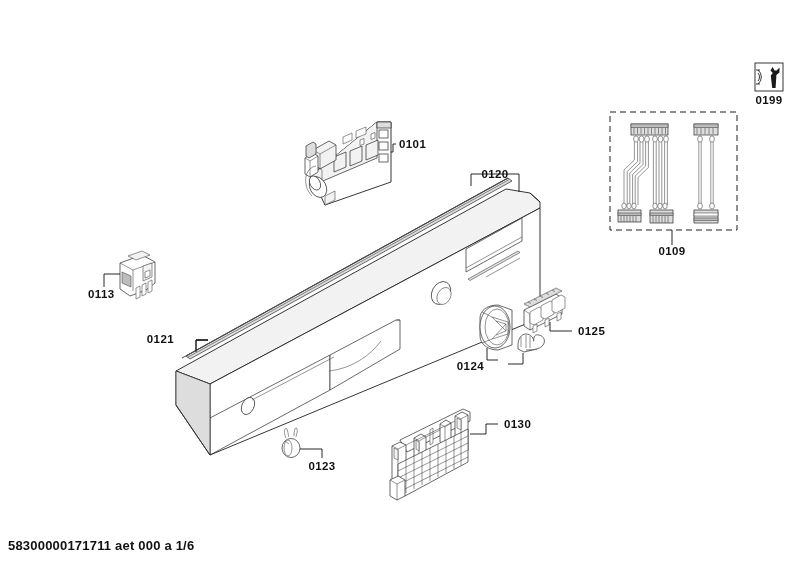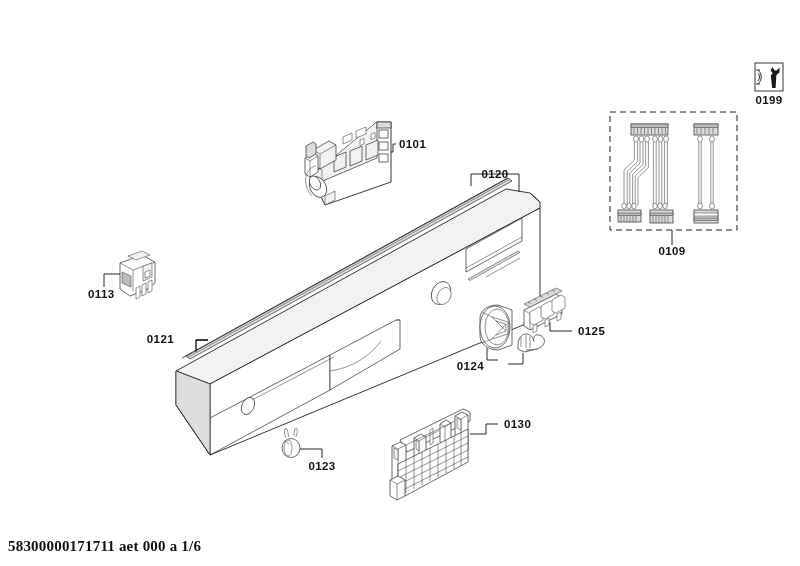--- a/index.html
+++ b/index.html
@@ -31,22 +31,22 @@
     font-family: "Liberation Sans", sans-serif;
     font-size: 11.5px;
     font-weight: bold;
     fill: #111111;
     letter-spacing: 0.4px;
   }
   .footer-text {
     position: absolute;
     left: 8px;
     top: 538px;
-    font-family: Liberation Serif, serif;
-    font-size: 15px;
+    font-family: Liberation Sans, sans-serif;
+    font-size: 13px;
     font-weight: bold;
     color: #111111;
     letter-spacing: 0.2px;
     white-space: nowrap;
   }
   .ln { stroke: #1f1f1f; stroke-width: 0.9; fill: none; }
   .ln-thin { stroke: #2a2a2a; stroke-width: 0.7; fill: none; }
   .ln-hair { stroke: #3a3a3a; stroke-width: 0.55; fill: none; }
   .leader { stroke: #111111; stroke-width: 0.9; fill: none; }
   .dashbox { stroke: #1f1f1f; stroke-width: 1; fill: none; stroke-dasharray: 6 4; }

